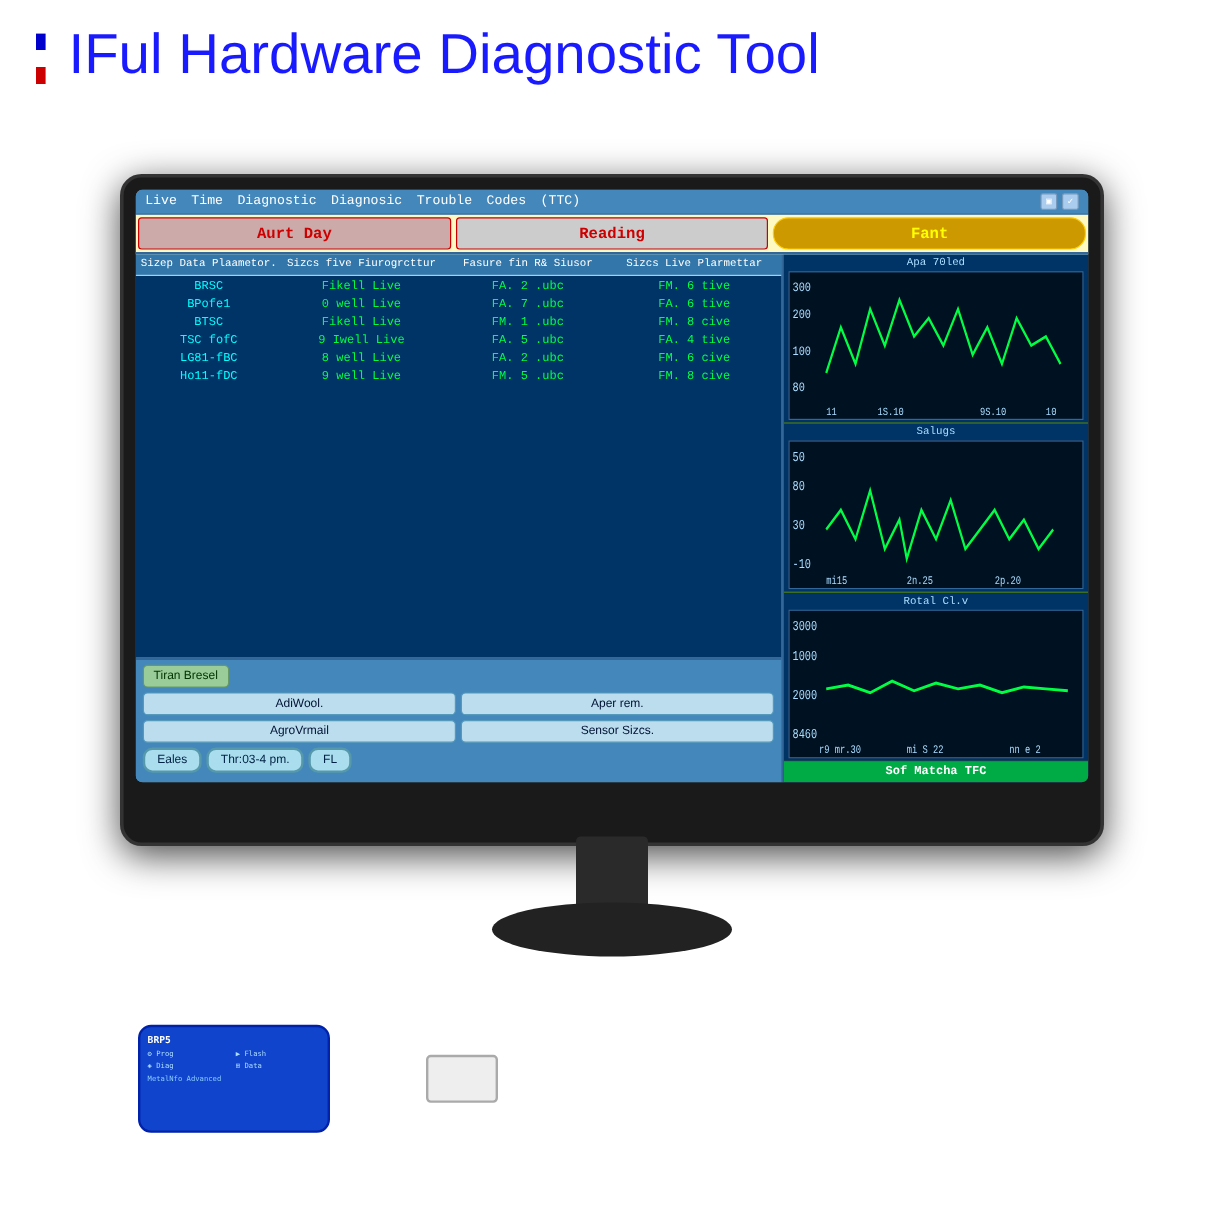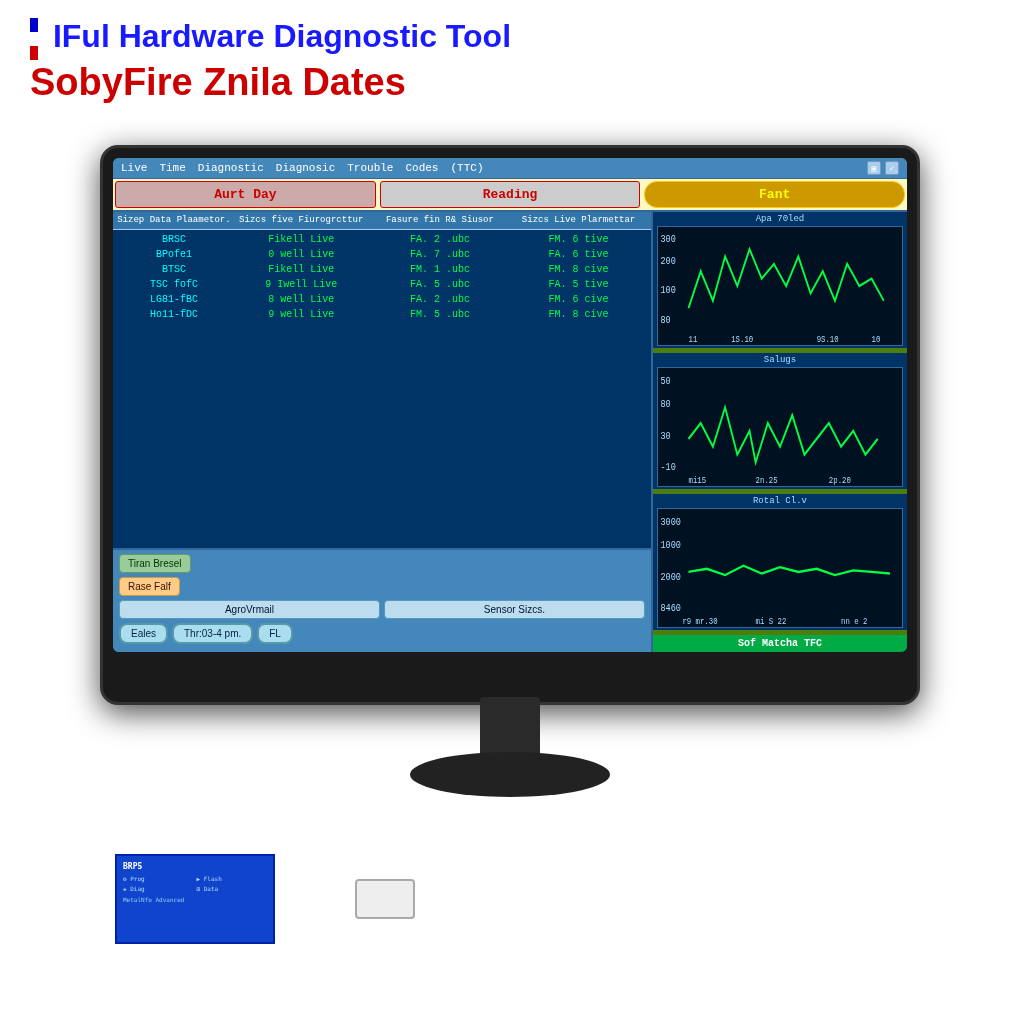--- a/index.html
+++ b/index.html
@@ -13,22 +13,22 @@
     }
 
     
     .header-area {
       position: absolute;
       top: 18px;
       left: 30px;
       right: 30px;
     }
     .header-line1 {
-      font-size: 32px;
-      font-weight: bold;
+      font-size: 47px;
+      font-weight: normal;
       color: #1a1aff;
       line-height: 1.15;
     }
     .header-line1 .flag-bar {
       display: inline-block;
       width: 8px;
       height: 42px;
       background: linear-gradient(to bottom, #0000cc 33%, #ffffff 33%, #ffffff 66%, #cc0000 66%);
       margin-right: 6px;
       vertical-align: middle;
@@ -277,21 +277,21 @@
     
     .charts-panel {
       flex: 0 0 32%;
       display: flex;
       flex-direction: column;
       background: #003366;
       overflow: hidden;
     }
     .chart-block {
       flex: 1;
-      border-bottom: 5px solid #4d7c0f;
+      border-bottom: 1px solid #4d7c0f;
       padding: 2px 4px;
       display: flex;
       flex-direction: column;
     }
     .chart-title {
       font-size: 9px;
       color: #aaddff;
       text-align: center;
       margin-bottom: 2px;
     }
@@ -312,21 +312,21 @@
       padding: 3px 6px;
       font-size: 10px;
       color: #ffffff;
       font-weight: bold;
       text-align: center;
     }
     .device-box {
       width: 160px;
       height: 90px;
       background: #1144cc;
-      border-radius: 0;
+      border-radius: 11px;
       border: 2px solid #0022aa;
       position: relative;
       overflow: hidden;
     }
     .device-connector {
       position: absolute;
       right: -30px;
       top: 20px;
       width: 30px;
       height: 8px;
@@ -357,23 +357,20 @@
       margin-left: 20px;
     }
   </style>
 </head>
 <body>
 
 <div class="header-area">
   <div class="header-line1">
     <span class="flag-bar"></span>
     <span>IFul Hardware Diagnostic Tool</span>
-  </div>
-  <div class="header-line2">
-    <span>SobyFire Znila Dates</span>
   </div>
 </div>
 
 <div class="monitor-shell">
   <div class="monitor-bezel">
     <div class="screen-content">
 
       <div class="menu-bar">
         <div class="menu-items">
           <span class="menu-item">Live</span>
@@ -423,42 +420,43 @@
             <div class="data-row">
               <div class="data-cell cyan">BTSC</div>
               <div class="data-cell">Fikell Live</div>
               <div class="data-cell">FM. 1 .ubc</div>
               <div class="data-cell">FM. 8 cive</div>
             </div>
             <div class="data-row">
               <div class="data-cell cyan">TSC fofC</div>
               <div class="data-cell">9 Iwell Live</div>
               <div class="data-cell">FA. 5 .ubc</div>
-              <div class="data-cell">FA. 5 tive</div>
+              <div class="data-cell">FA. 4 tive</div>
             </div>
             <div class="data-row">
               <div class="data-cell cyan">LG81-fBC</div>
               <div class="data-cell">8 well Live</div>
               <div class="data-cell">FA. 2 .ubc</div>
               <div class="data-cell">FM. 6 cive</div>
             </div>
             <div class="data-row">
               <div class="data-cell cyan">Ho11-fDC</div>
               <div class="data-cell">9 well Live</div>
               <div class="data-cell">FM. 5 .ubc</div>
               <div class="data-cell">FM. 8 cive</div>
             </div>
           </div>
 
           <div class="buttons-area">
             <div class="btn-row">
               <button class="btn btn-green">Tiran Bresel</button>
             </div>
             <div class="btn-row">
-              <button class="btn btn-orange">Rase Falf</button>
+              <button class="btn-wide">AdiWool.</button>
+              <button class="btn-wide">Aper rem.</button>
             </div>
             <div class="btn-row">
               <button class="btn-wide">AgroVrmail</button>
               <button class="btn-wide">Sensor Sizcs.</button>
             </div>
             <div class="btn-row">
               <button class="btn-diamond">Eales</button>
               <button class="btn-diamond">Thr:03-4 pm.</button>
               <button class="btn-diamond">FL</button>
             </div>

